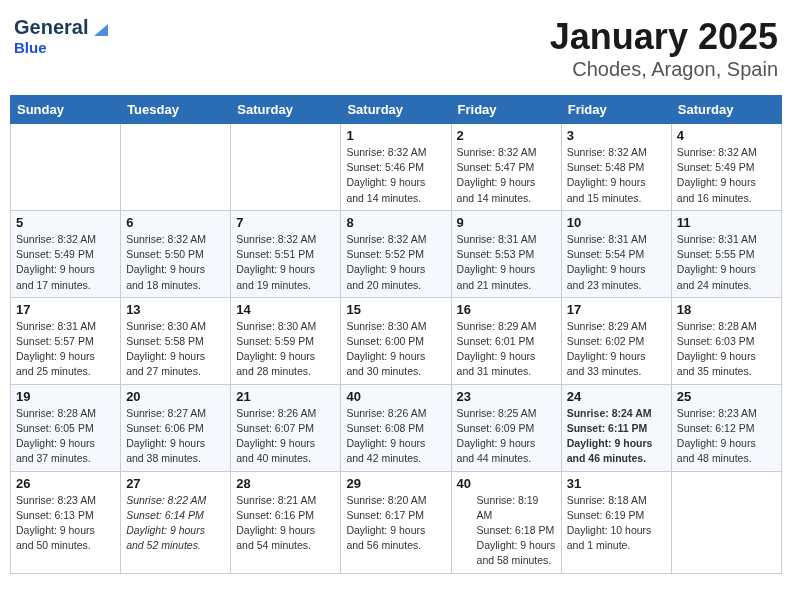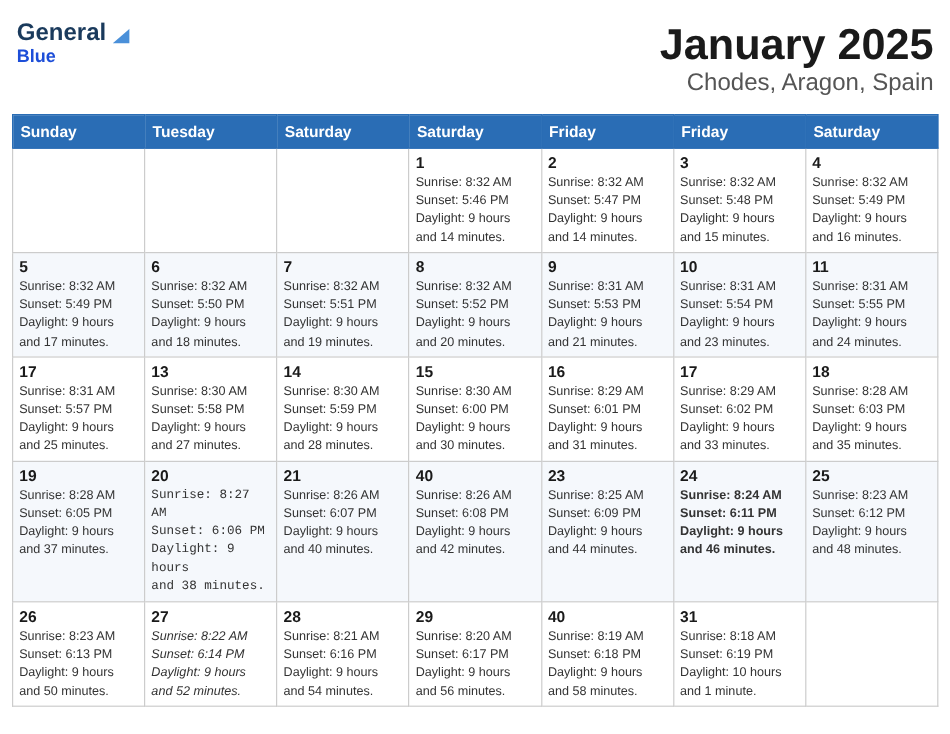--- a/index.html
+++ b/index.html
@@ -259,21 +259,21 @@
       <tr>
         <td>
           <span class="day-number">19</span>
           <div class="day-info" style="white-space: pre-line;">Sunrise: 8:28 AM
 Sunset: 6:05 PM
 Daylight: 9 hours
 and 37 minutes.</div>
         </td>
         <td>
           <span class="day-number">20</span>
-          <div class="day-info" style="white-space: pre-line; font-family: Liberation Mono, monospace;">Sunrise: 8:27 AM
+          <div class="day-info" style="white-space: pre-line;">Sunrise: 8:27 AM
 Sunset: 6:06 PM
 Daylight: 9 hours
 and 38 minutes.</div>
         </td>
         <td>
           <span class="day-number">21</span>
           <div class="day-info" style="white-space: pre-line;">Sunrise: 8:26 AM
 Sunset: 6:07 PM
 Daylight: 9 hours
 and 40 minutes.</div>
@@ -331,21 +331,21 @@
         </td>
         <td>
           <span class="day-number">29</span>
           <div class="day-info" style="white-space: pre-line;">Sunrise: 8:20 AM
 Sunset: 6:17 PM
 Daylight: 9 hours
 and 56 minutes.</div>
         </td>
         <td>
           <span class="day-number">40</span>
-          <div class="day-info" style="white-space: pre-line;">Sunrise: 8:19 AM
+          <div class="day-info" style="white-space: pre-line; margin-left: 20px;">Sunrise: 8:19 AM
 Sunset: 6:18 PM
 Daylight: 9 hours
 and 58 minutes.</div>
         </td>
         <td>
           <span class="day-number">31</span>
           <div class="day-info" style="white-space: pre-line;">Sunrise: 8:18 AM
 Sunset: 6:19 PM
 Daylight: 10 hours
 and 1 minute.</div>

